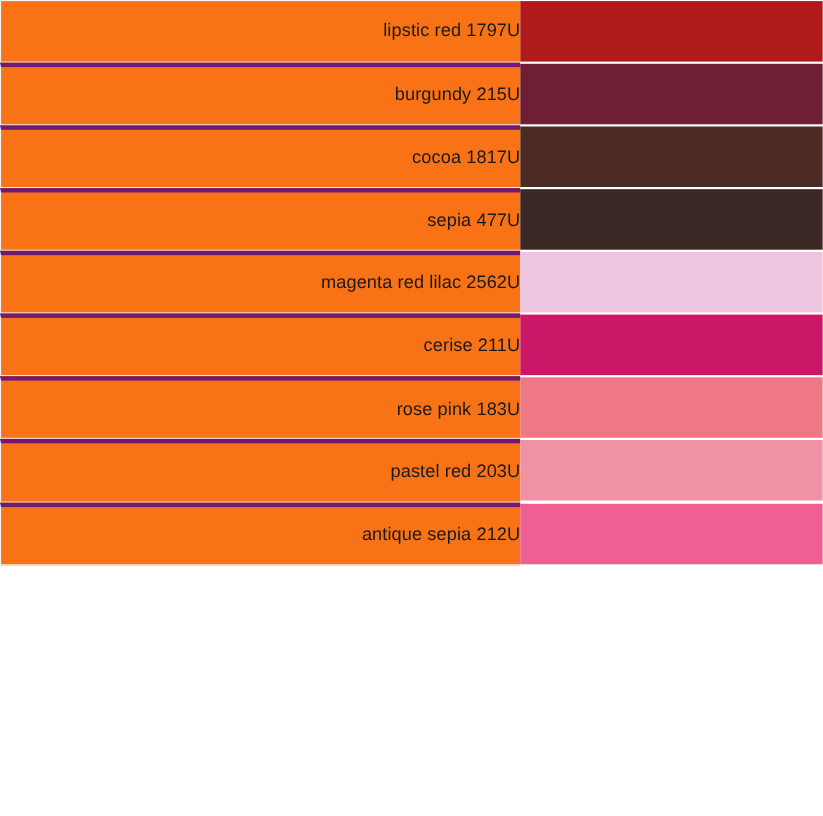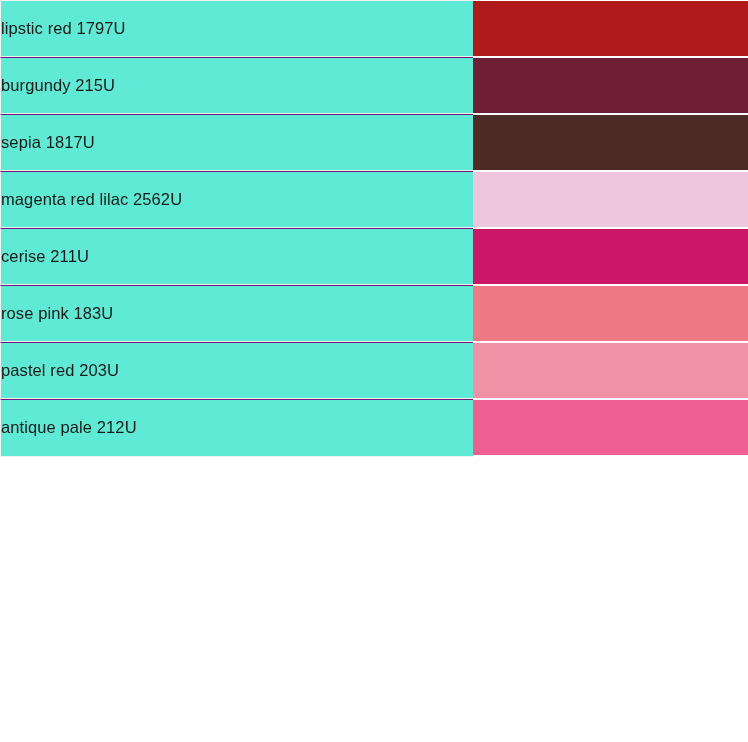--- a/index.html
+++ b/index.html
@@ -29,22 +29,22 @@
   td {
     padding: 0;
     margin: 0;
     vertical-align: middle;
   }
 
   .name-cell {
     width: 473px;
     border: 1px solid #f2f2f3;
     border-right: none;
-    background: #5eead4;
-    text-align: left;
+    background: #f97316;
+    text-align: right;
     color: #1a1a1a;
     font-size: 16.5px;
     font-family: "Liberation Sans", sans-serif;
     letter-spacing: 0.1px;
     line-height: 1.2;
     box-sizing: border-box;
   }
 
   .swatch-cell {
     width: 275px;
@@ -55,44 +55,50 @@
   }
 
   .swatch {
     display: block;
     width: 100%;
     height: 55px;
   }
 
   
   #color-table tr + tr .name-cell {
-    border-top: 1px solid #701a75;
+    border-top: 4px solid #701a75;
   }
 </style>
 </head>
 <body>
 
 <table id="color-table">
   <tbody>
       <tr>
         <td class="name-cell">lipstic red 1797U</td>
         <td class="swatch-cell">
           <span class="swatch" style="background-color: rgb(176, 26, 26);"></span>
         </td>
       </tr>
       <tr>
         <td class="name-cell">burgundy 215U</td>
         <td class="swatch-cell">
           <span class="swatch" style="background-color: rgb(110, 31, 53);"></span>
         </td>
       </tr>
       <tr>
-        <td class="name-cell">sepia 1817U</td>
+        <td class="name-cell">cocoa 1817U</td>
         <td class="swatch-cell">
           <span class="swatch" style="background-color: rgb(76, 43, 39);"></span>
+        </td>
+      </tr>
+      <tr>
+        <td class="name-cell">sepia 477U</td>
+        <td class="swatch-cell">
+          <span class="swatch" style="background-color: rgb(59, 39, 35);"></span>
         </td>
       </tr>
       <tr>
         <td class="name-cell">magenta red lilac 2562U</td>
         <td class="swatch-cell">
           <span class="swatch" style="background-color: rgb(238, 197, 222);"></span>
         </td>
       </tr>
       <tr>
         <td class="name-cell">cerise 211U</td>
@@ -106,19 +112,19 @@
           <span class="swatch" style="background-color: rgb(238, 120, 132);"></span>
         </td>
       </tr>
       <tr>
         <td class="name-cell">pastel red 203U</td>
         <td class="swatch-cell">
           <span class="swatch" style="background-color: rgb(239, 146, 165);"></span>
         </td>
       </tr>
       <tr>
-        <td class="name-cell">antique pale 212U</td>
+        <td class="name-cell">antique sepia 212U</td>
         <td class="swatch-cell">
           <span class="swatch" style="background-color: rgb(239, 95, 147);"></span>
         </td>
       </tr>
     </tbody>
 </table>
 
 </body></html>

